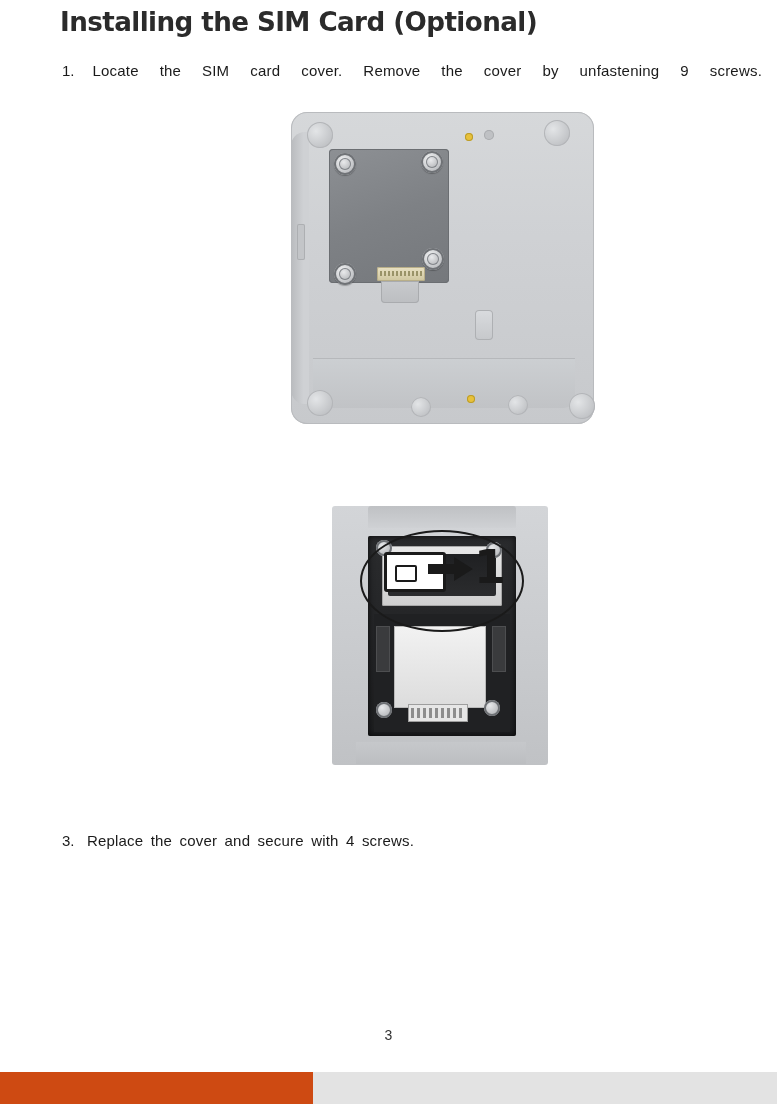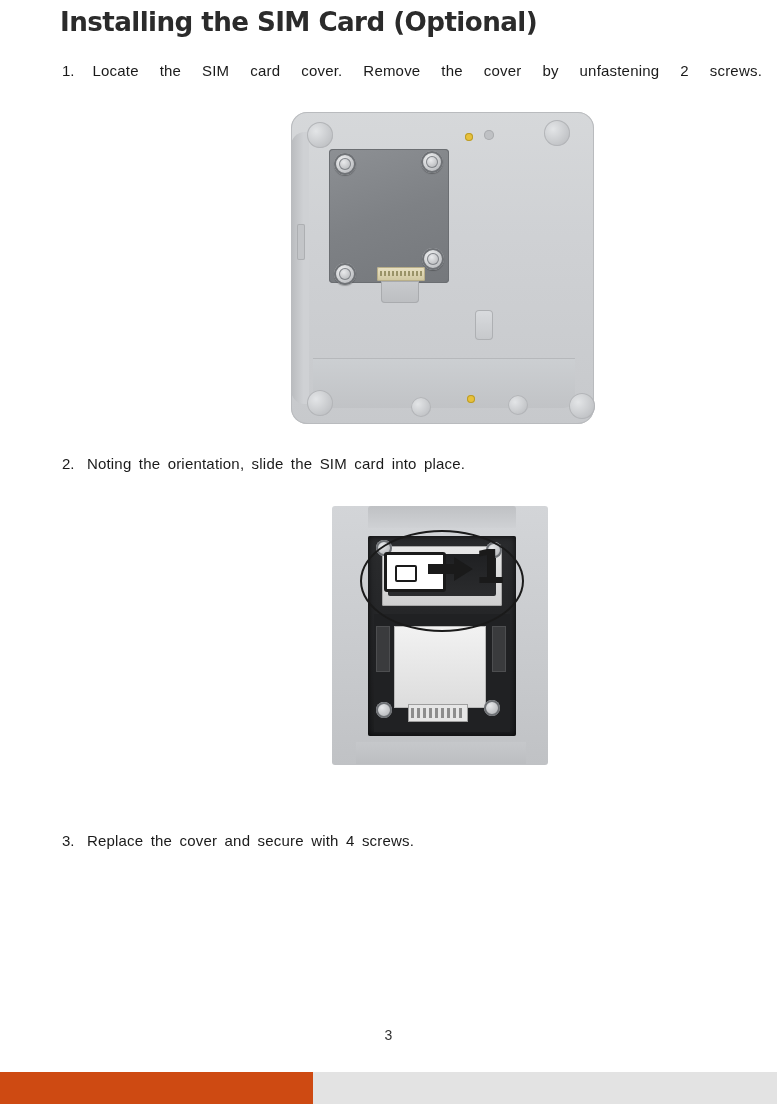--- a/index.html
+++ b/index.html
@@ -369,21 +369,21 @@
 </head>
 <body>
 
 <div class="page">
 
   <div class="title">Installing the SIM Card (Optional)</div>
 
   <div class="step step-1">
     <span class="justified">
       <span class="num">1.</span>
-      <span class="wordspace">Locate the SIM card cover. Remove the cover by unfastening 2 screws.</span>
+      <span class="wordspace">Locate the SIM card cover. Remove the cover by unfastening 9 screws.</span>
     </span>
   </div>
 
   <div class="fig1">
     <div class="f1-body"></div>
     <div class="f1-left-edge"></div>
     <div class="f1-lowerpanel"></div>
     <div class="f1-corner tl"></div>
     <div class="f1-corner tr"></div>
     <div class="f1-corner bl"></div>
@@ -405,24 +405,20 @@
       </div>
     <div class="f1-screw s4">
         <i></i>
       </div>
     <div class="f1-connector"></div>
     <div class="f1-tab"></div>
     <div class="f1-speaker"></div>
     <div class="f1-sideport p1"></div>
   </div>
 
-  <div class="step step-2">
-    <span class="num">2.</span>
-    <span class="wordspace" style="padding-left:8px">Noting the orientation, slide the SIM card into place.</span>
-  </div>
 
   <div class="fig2">
     <div class="f2-bg"></div>
     <div class="f2-topstrip"></div>
     <div class="f2-cavity"></div>
     <div class="f2-board"></div>
     <div class="f2-sidechip"></div>
     <div class="f2-sidechip right"></div>
     <div class="f2-card"></div>
     <div class="f2-contacts"></div>

